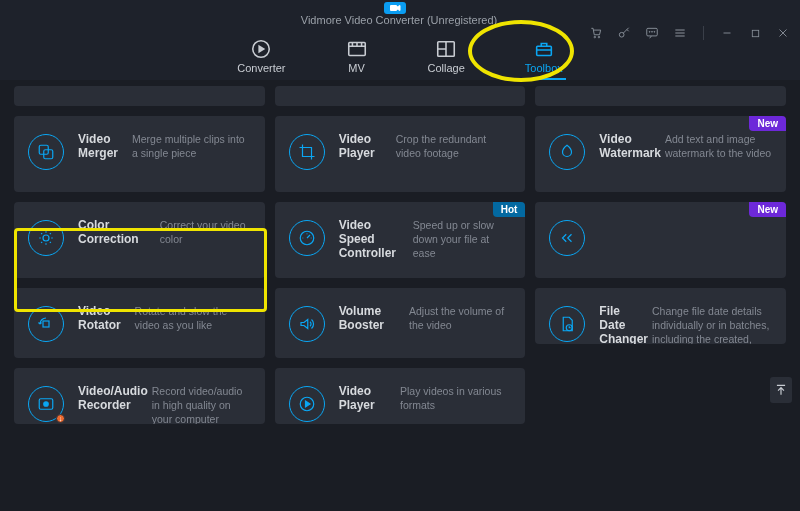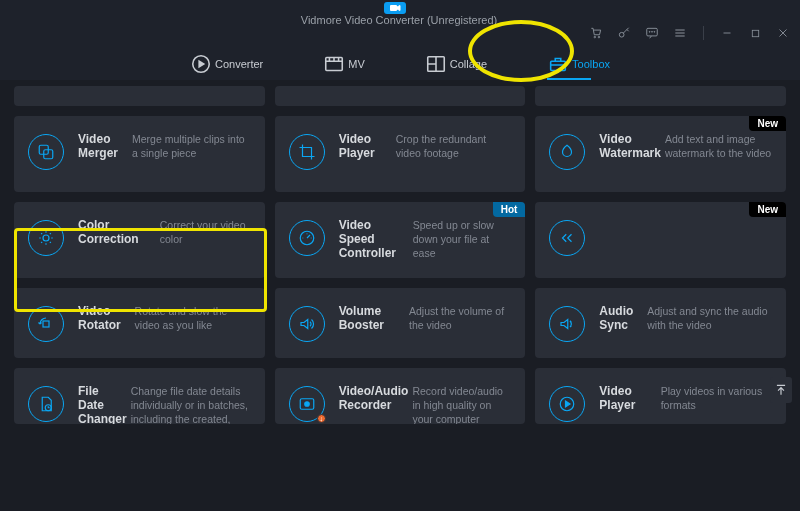--- a/index.html
+++ b/index.html
@@ -9,21 +9,21 @@
   .titlebar { height: 80px; background: #1e222b; position: relative; }
   .titlebar-top { display: flex; align-items: center; height: 28px; padding: 2px 10px 0 8px; flex-direction: column; }
   .app-logo { width: 22px; height: 18px; background: #0a9df2; border-radius: 3px; display: flex; align-items: center; justify-content: center; margin-right: 8px; }
   .app-logo svg { width: 14px; height: 12px; }
   .app-title { font-size: 11px; color: #9aa0a8; }
   .title-icons { margin-left: auto; display: flex; align-items: center; gap: 14px; }
   .ticon { width: 14px; height: 14px; display: flex; align-items: center; justify-content: center; color: #8b929c; }
   .tsep { width: 1px; height: 14px; background: #3a3f49; margin: 0 2px; }
   
   .tabs { display: flex; justify-content: center; gap: 60px; align-items: flex-end; height: 52px; padding-bottom: 6px; }
-  .tab { display: flex; flex-direction: row; align-items: center; gap: 3px; cursor: pointer; position: relative; }
+  .tab { display: flex; flex-direction: column; align-items: center; gap: 3px; cursor: pointer; position: relative; }
   .tab .ticon-main { width: 22px; height: 20px; color: #c8ccd2; display:flex; align-items:center; justify-content:center; }
   .tab-label { font-size: 11px; color: #c8ccd2; }
   .tab.active .tab-label { color: #0aa6f3; }
   .tab.active .ticon-main { color: #0aa6f3; }
   .tab.active::after { content:""; position:absolute; bottom:-6px; height:2px; width:44px; background:#0aa6f3; }
 
   
   .oval { position:absolute; border:4px solid #efe400; border-radius:50%/50%; width:106px; height:62px; top:20px; left:468px; pointer-events:none; }
 
   
@@ -35,21 +35,21 @@
   .card.partial-top { height: 20px; min-height: 0; padding:0; }
   .card.partial-bottom { height: 56px; min-height:0; overflow:hidden; }
 
   .iconring { width:36px; height:36px; min-width:36px; border:1.6px solid #0aa6f3; border-radius:50%; color:#0aa6f3; display:flex; align-items:center; justify-content:center; margin-top:2px; }
   .iconring svg { width:18px; height:18px; }
   .text { display:flex; flex-direction:row; gap:4px; }
   .title { color:#d7dade; font-size:12px; font-weight:600; }
   .desc { color:#838892; font-size:10.5px; line-height:1.35; }
 
   .badge { position:absolute; top:0; right:0; border-radius: 0 4px 0 4px; color:#fff; font-size:10px; font-weight:600; padding:2px 8px; }
-  .badge.new { background:#000000;padding-left:8px; }
+  .badge.new { background:#6d28d9;padding-left:8px; }
   .badge.hot { background:#0369a1; }
 
   .highlight-box { position:absolute; border:3px solid #efe400; border-radius:4px; top: 228px; left: 14px; width: 253px; height: 84px; pointer-events:none; }
 
   .scroll-top { position:absolute; right: 8px; bottom: 108px; width:22px; height:26px; background:#2a2e37; border-radius:3px; display:flex; align-items:center; justify-content:center; color:#c8ccd2; }
 </style>
 </head>
 <body>
 
 <div class="titlebar">
@@ -242,32 +242,20 @@
       <div class="iconring">
           <svg viewBox="0 0 24 24" fill="none" stroke="currentColor" stroke-width="1.6">
             <path d="M4 10v4h4l5 4V6l-5 4H4zM16 9a4 4 0 010 6M18 6a8 8 0 010 12"></path>
           </svg>
         </div>
       <div class="text">
           <div class="title">Volume Booster</div>
           <div class="desc">Adjust the volume of the video</div>
         </div>
     </div>
-    <div class="card short">
-      <div class="iconring">
-          <svg viewBox="0 0 24 24" fill="none" stroke="currentColor" stroke-width="1.6">
-            <path d="M4 10v4h4l5 4V6l-5 4H4z"></path>
-            <path d="M16 8a6 6 0 010 8M16 8l2 2M16 16l2-2"></path>
-          </svg>
-        </div>
-      <div class="text">
-          <div class="title">Audio Sync</div>
-          <div class="desc">Adjust and sync the audio with the video</div>
-        </div>
-    </div>
 
     <div class="card partial-bottom">
       <div class="iconring">
           <svg viewBox="0 0 24 24" fill="none" stroke="currentColor" stroke-width="1.6">
             <path d="M7 3h8l4 4v14H7z"></path>
             <circle cx="15" cy="17" r="4"></circle>
             <path d="M15 15v2h2"></path>
           </svg>
         </div>
       <div class="text">

